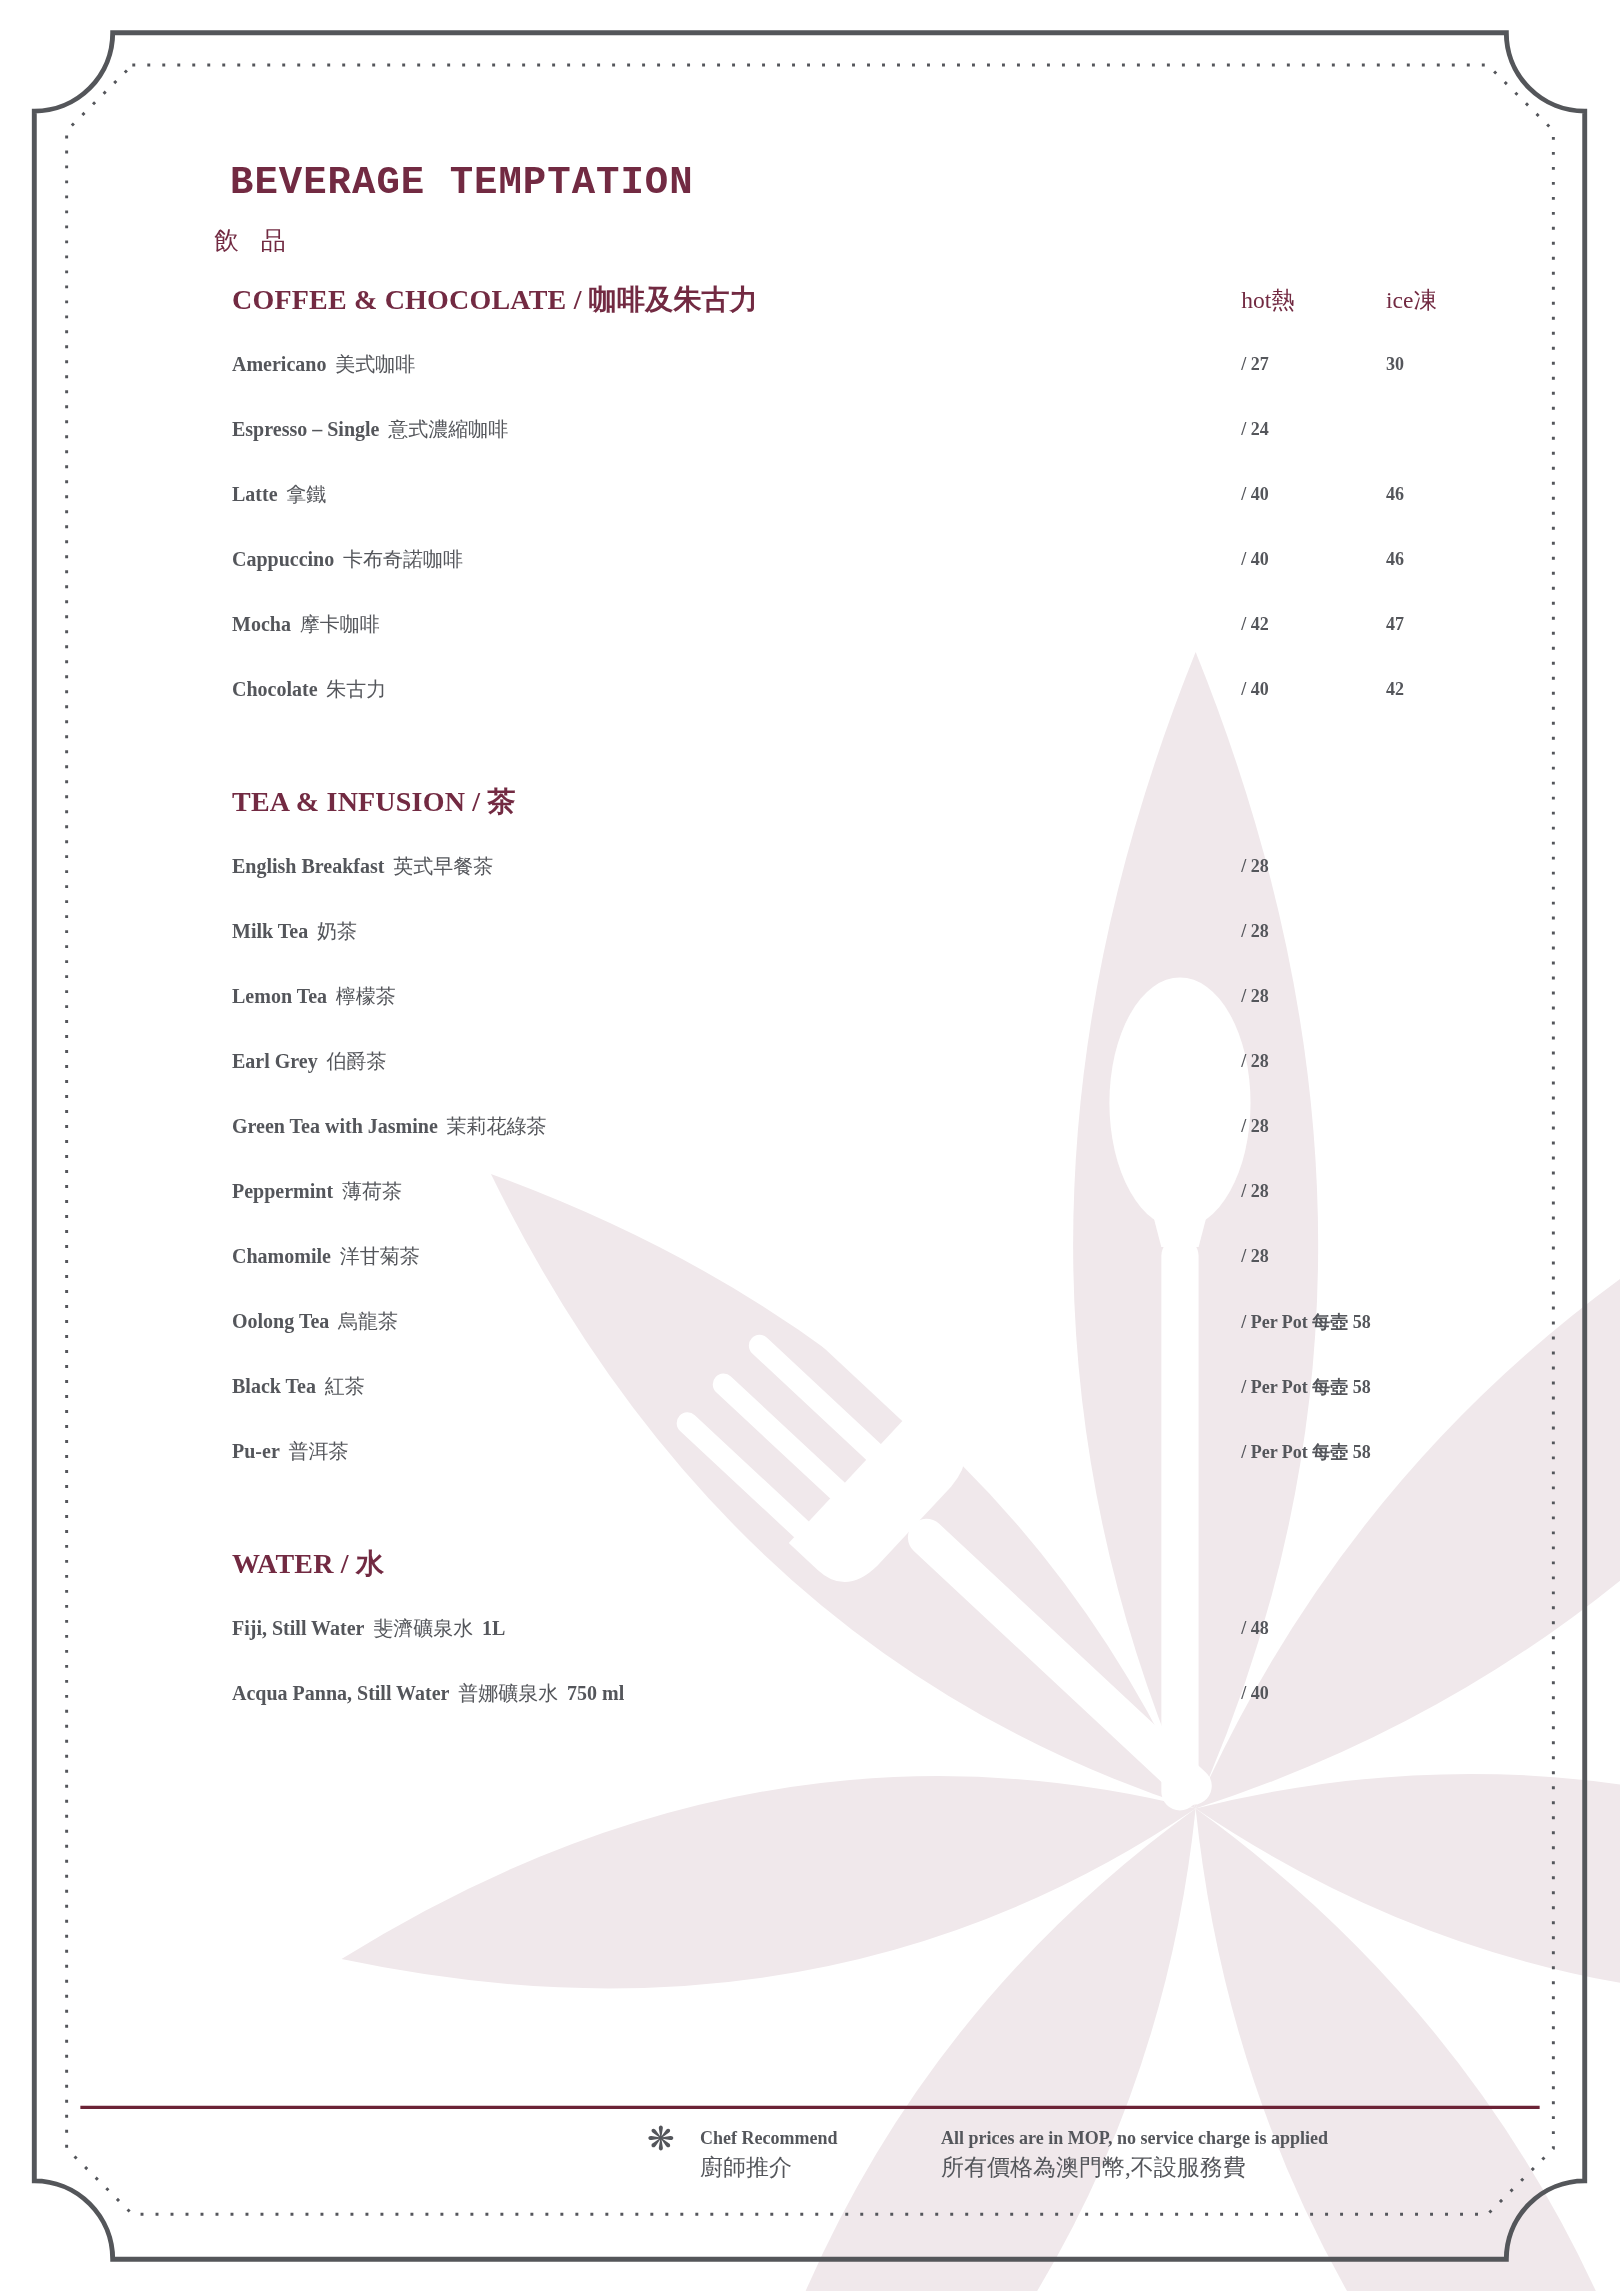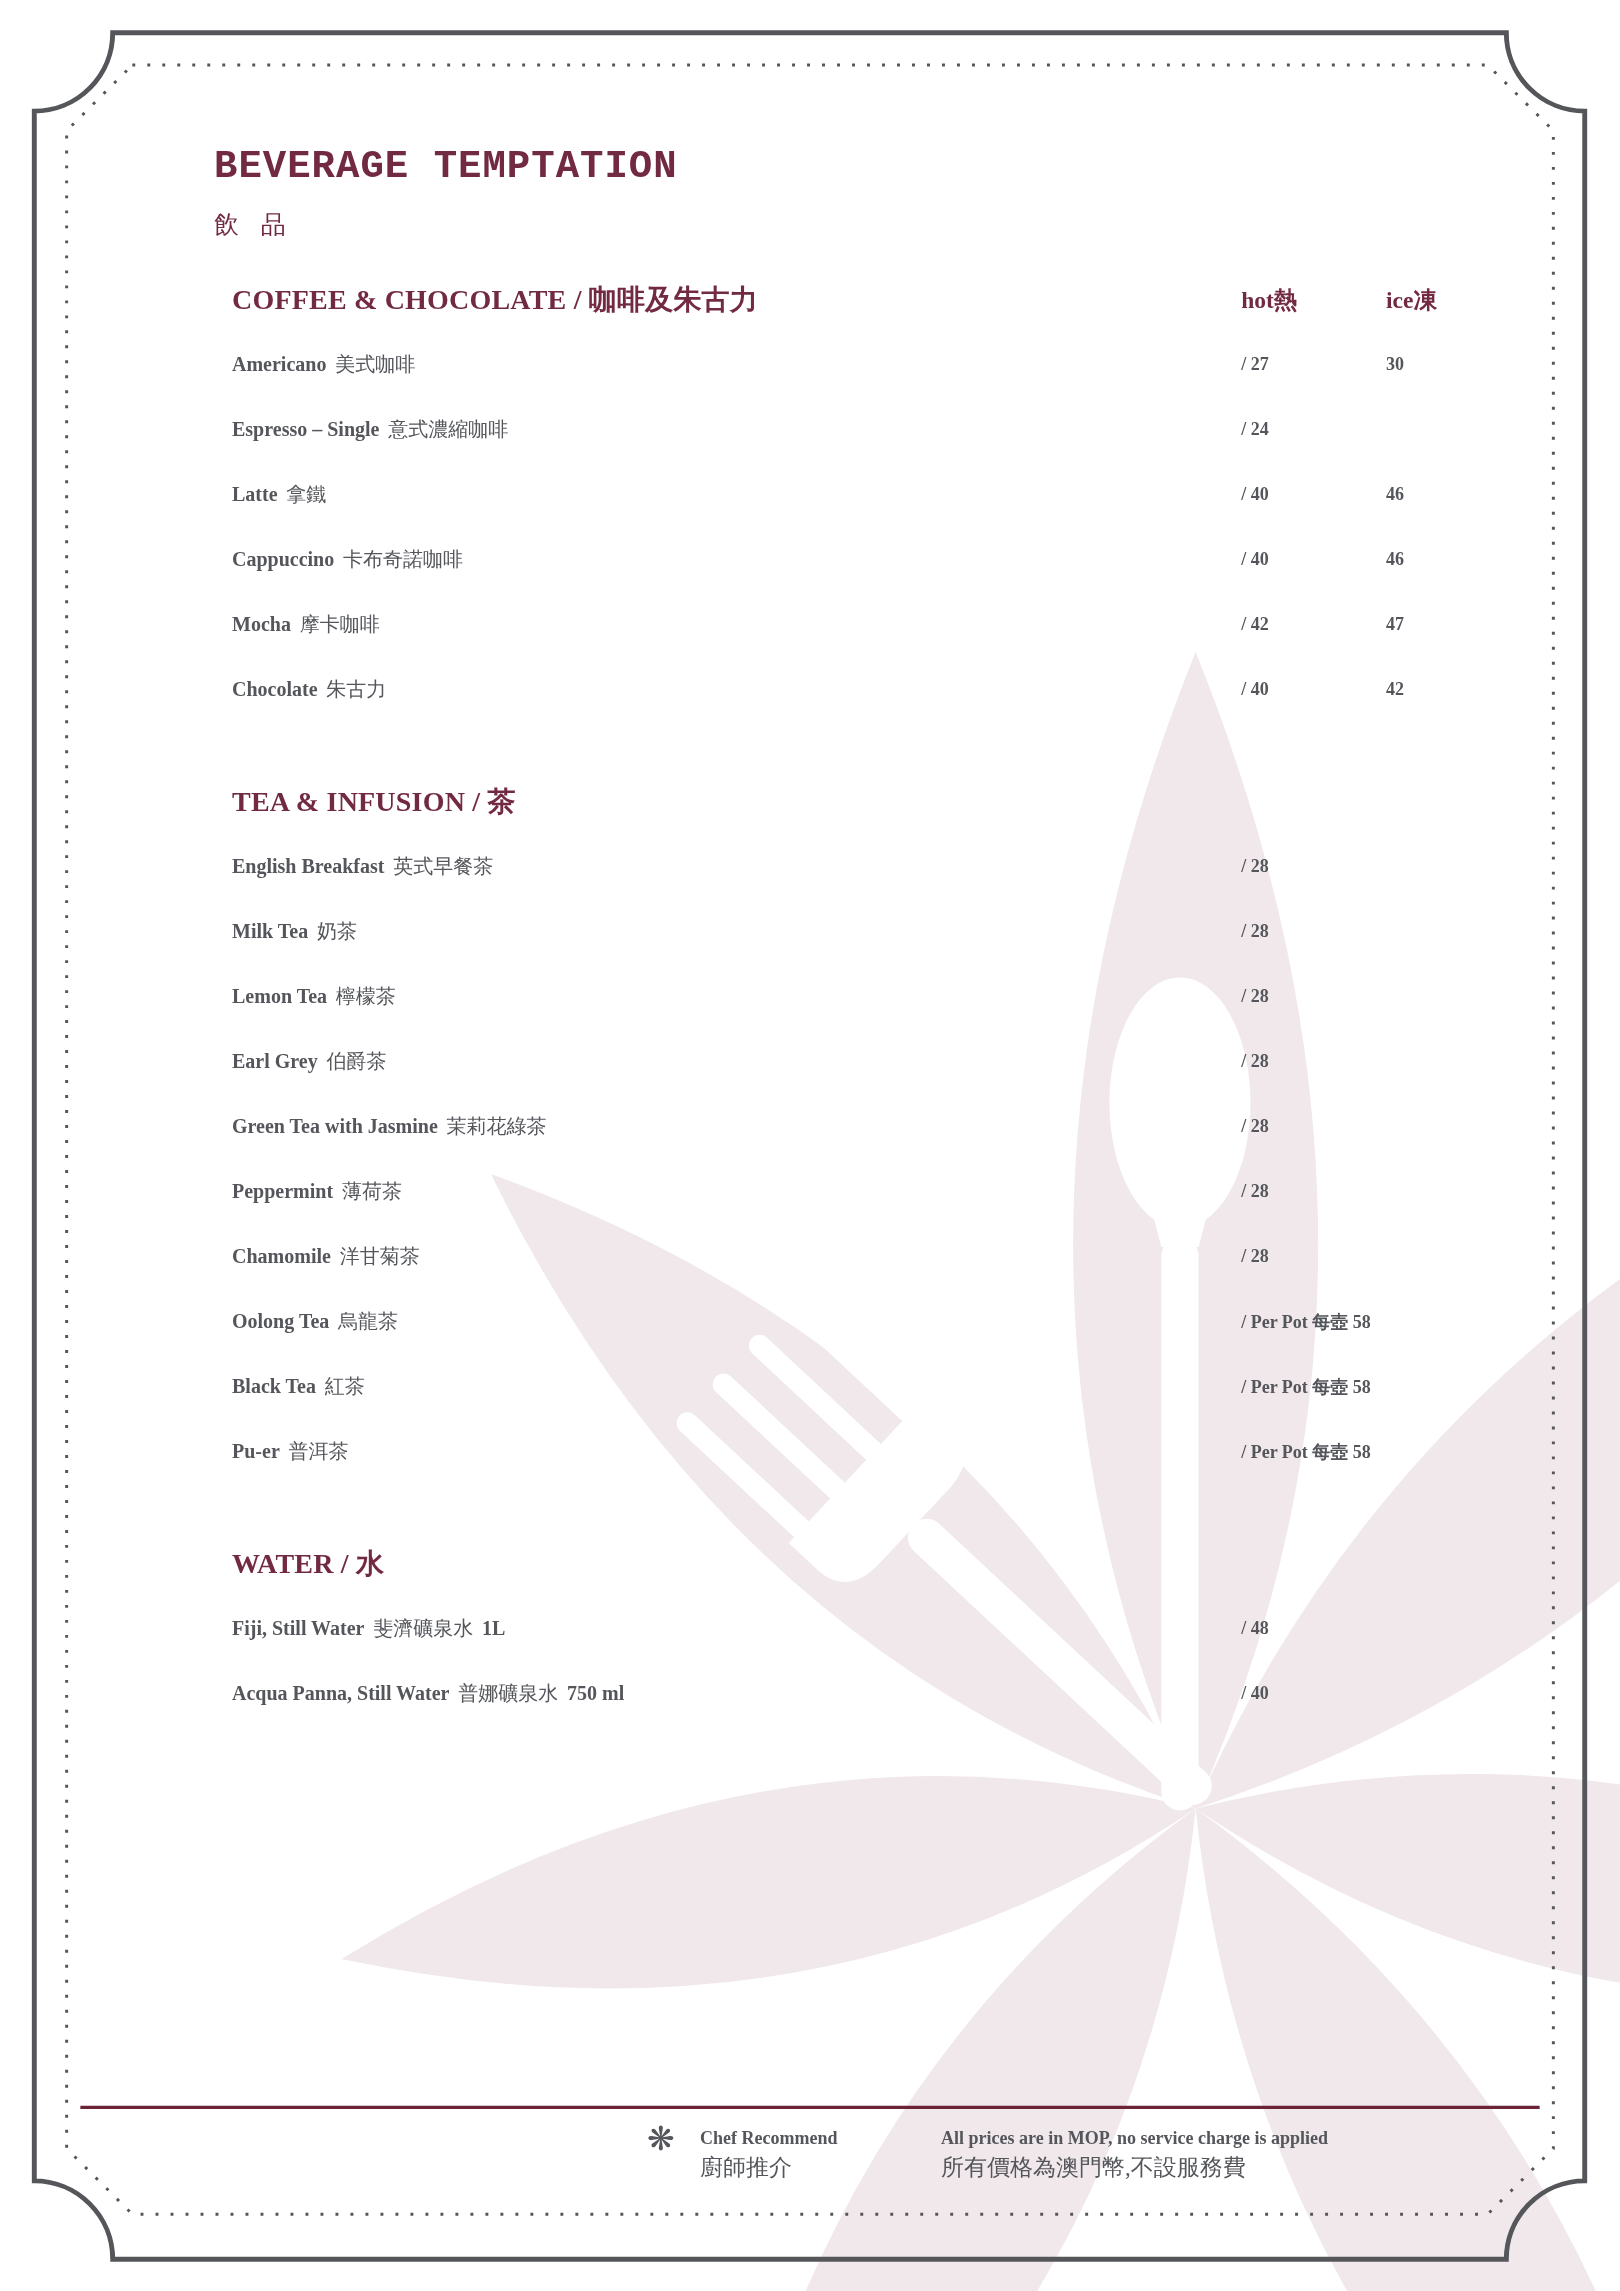--- a/index.html
+++ b/index.html
@@ -13,40 +13,40 @@
   .page{
     position:relative;width:1620px;height:2292px;
     background:#fff;overflow:hidden;
     font-family:"Liberation Serif","DejaVu Serif",serif;
   }
   svg.watermark,svg.frame{position:absolute;left:0;top:0;width:1620px;height:2292px;pointer-events:none;}
 
   
   .title-block{position:absolute;left:214px;top:145px;}
   .title-block h1{
-    margin:0;font-family:"Liberation Mono","DejaVu Sans Mono",monospace;
+    margin:16px;font-family:"Liberation Mono","DejaVu Sans Mono",monospace;
     font-size:39px;font-weight:700;letter-spacing:1px;color:var(--accent);
   }
   .subtitle{font-size:25px;color:var(--accent);letter-spacing:7.8px;margin-top:19px;font-weight:500;}
 
   
   .menu{position:absolute;left:232px;top:267px;width:1266px;}
   .section + .section{margin-top:47px;}
   .row{height:65px;display:flex;align-items:center;}
   .sec-title{
     margin:0;width:1010px;font-size:28px;font-weight:700;
     color:var(--accent);letter-spacing:0.2px;
   }
   .label{width:1010px;font-size:20px;font-weight:700;color:var(--text);}
   .label .cjk{font-weight:400;margin-left:8.8px;}
   .label .suffix{margin-left:8.8px;}
   .hot{width:145px;}
   .ice{width:112px;}
   .price{font-size:18px;font-weight:700;color:var(--text);white-space:nowrap;}
-  .col-head{font-size:23.5px;font-weight:700;color:var(--accent);white-space:nowrap;}
+  .col-head{font-size:23.5px;font-weight:400;color:var(--accent);white-space:nowrap;}
 
   
   .chef-icon{position:absolute;left:647px;top:2123px;font-size:33px;line-height:33px;color:var(--text);}
   .foot-block{position:absolute;top:2123px;color:var(--text);}
   .foot-block .l1{font-size:18px;font-weight:700;line-height:30px;}
   .foot-block .l2{font-size:23px;font-weight:400;line-height:30px;}
   .chef-block{left:700px;}
   .notice-block{left:941px;}
 </style>
 </head>

